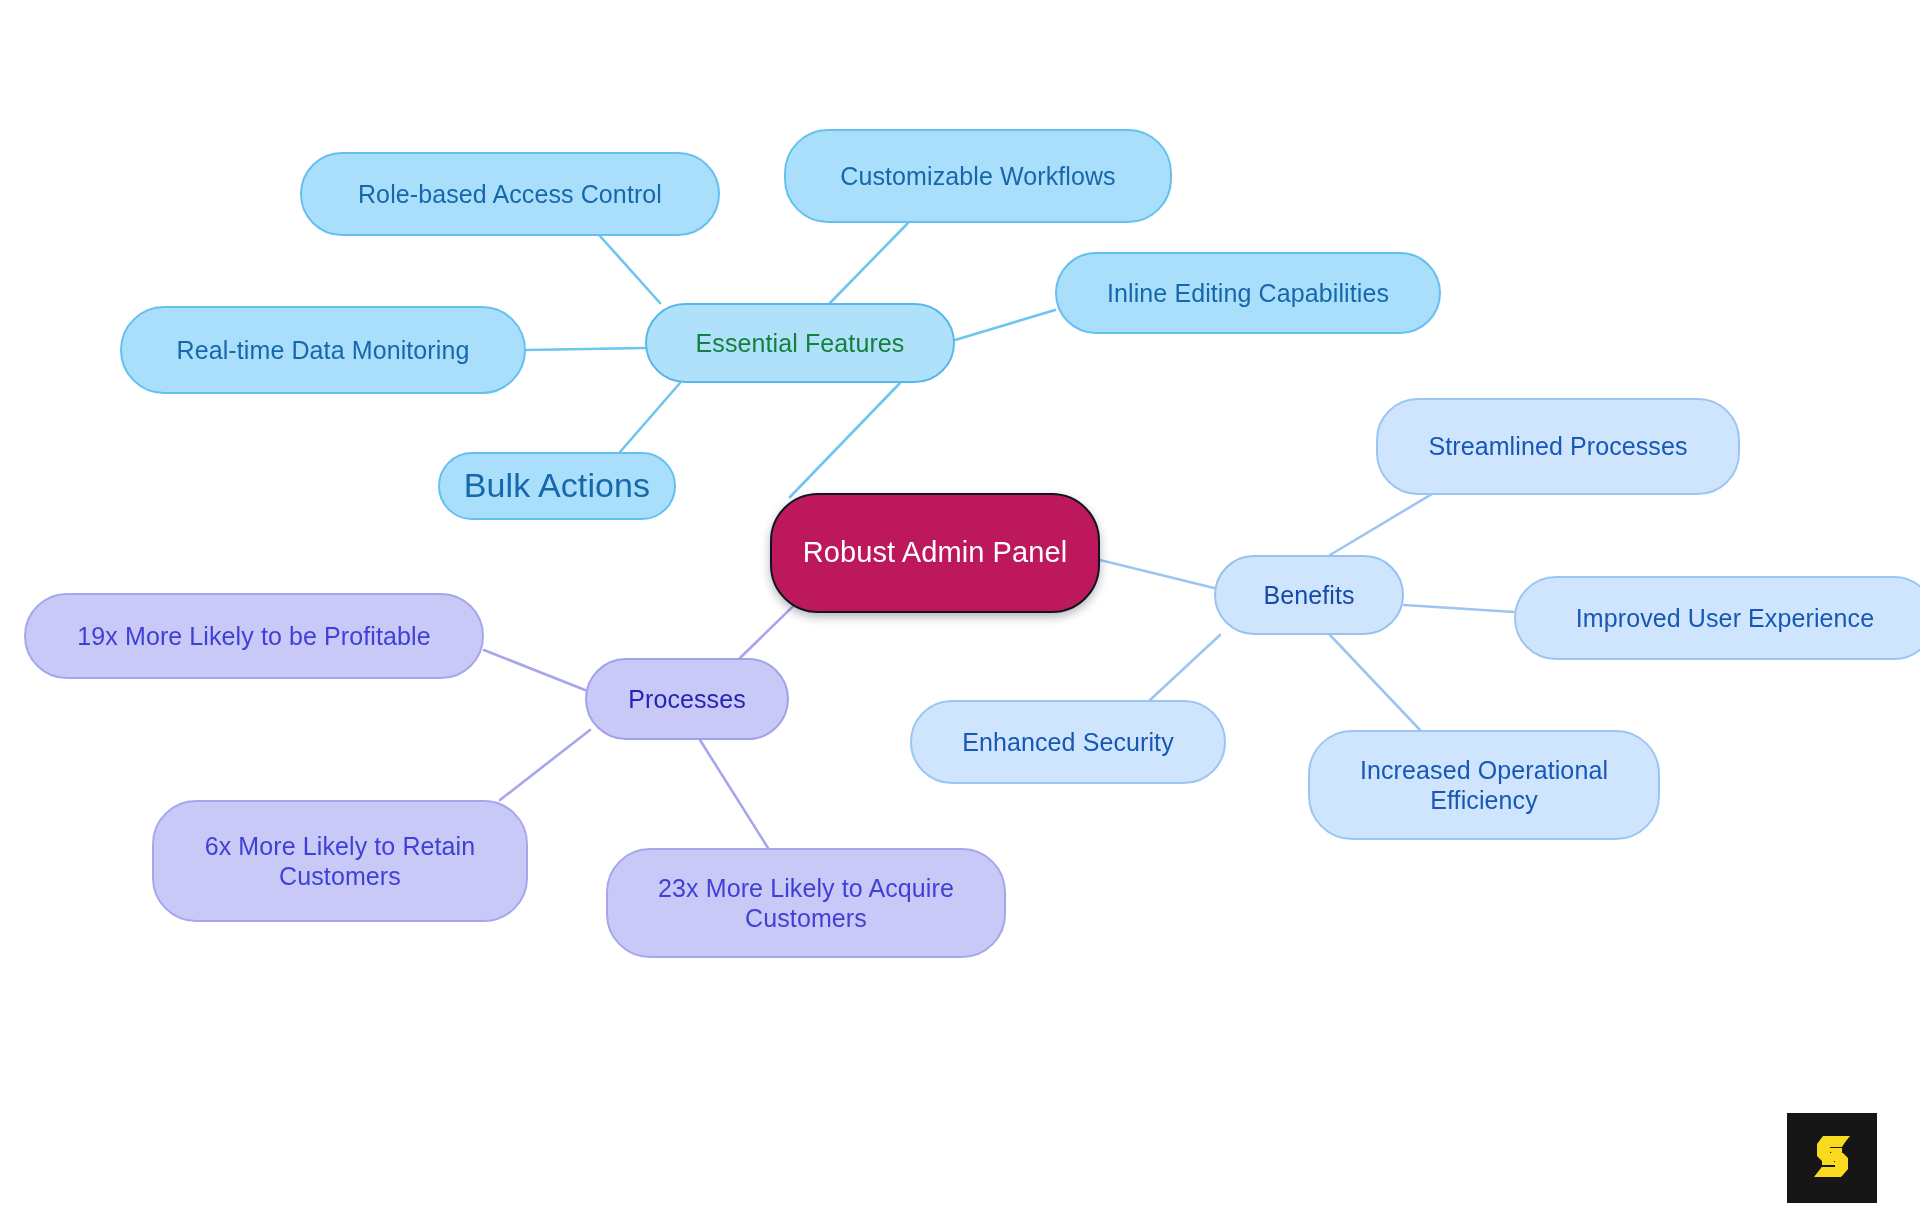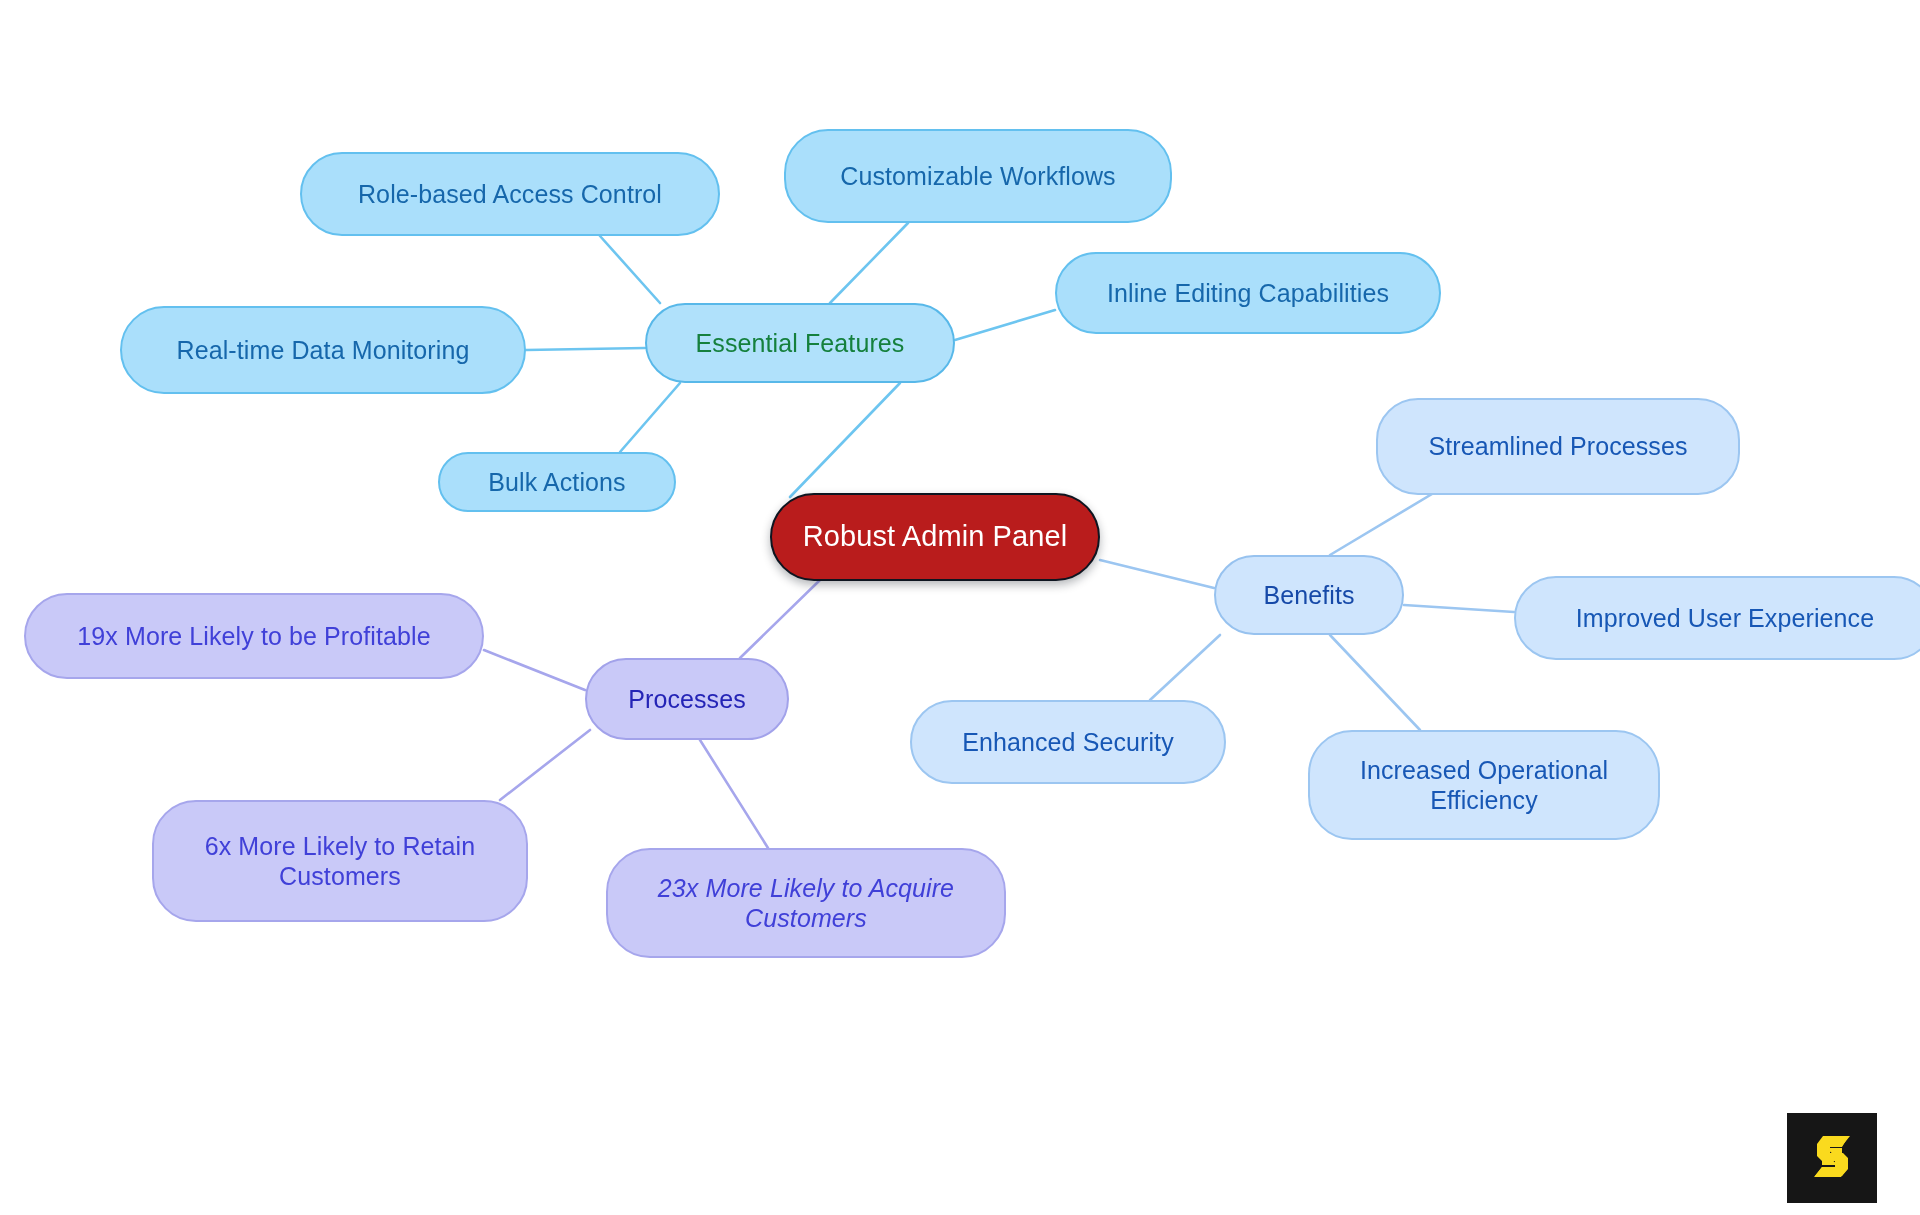--- a/index.html
+++ b/index.html
@@ -98,38 +98,38 @@
       <line x1="1330" y1="555" x2="1452" y2="482" stroke="#9cc6f1" stroke-width="2.6" stroke-linecap="round"></line>
       <line x1="1404" y1="605" x2="1514" y2="612" stroke="#9cc6f1" stroke-width="2.6" stroke-linecap="round"></line>
       <line x1="1220" y1="635" x2="1150" y2="700" stroke="#9cc6f1" stroke-width="2.6" stroke-linecap="round"></line>
       <line x1="1330" y1="635" x2="1420" y2="730" stroke="#9cc6f1" stroke-width="2.6" stroke-linecap="round"></line>
       <line x1="585" y1="690" x2="484" y2="650" stroke="#a6a6ec" stroke-width="2.6" stroke-linecap="round"></line>
       <line x1="590" y1="730" x2="500" y2="800" stroke="#a6a6ec" stroke-width="2.6" stroke-linecap="round"></line>
       <line x1="700" y1="740" x2="768" y2="848" stroke="#a6a6ec" stroke-width="2.6" stroke-linecap="round"></line>
     </svg>
 
   <div id="nodes">
-      <div class="node root" style="left: 770px; top: 493px; width: 330px; height: 88px; font-size: 29px; border-radius: 48px; background: #b91c1c; color: rgb(255, 255, 255);">Robust Admin Panel</div>
+      <div class="node root" style="left: 770px; top: 493px; width: 330px; height: 120px; font-size: 29px; border-radius: 48px; background: #be185d; color: rgb(255, 255, 255);">Robust Admin Panel</div>
       <div class="node feat-hub" style="left: 645px; top: 303px; width: 310px; height: 80px; font-size: 25px; border-radius: 40px; background: rgb(176, 225, 251); border-color: rgb(88, 184, 233); color: #15803d;">Essential Features</div>
       <div class="node feat" style="left: 300px; top: 152px; width: 420px; height: 84px; font-size: 25px; border-radius: 42px;">Role-based Access Control</div>
       <div class="node feat" style="left: 784px; top: 129px; width: 388px; height: 94px; font-size: 25px; border-radius: 44px;">Customizable Workflows</div>
       <div class="node feat" style="left: 1055px; top: 252px; width: 386px; height: 82px; font-size: 25px; border-radius: 41px;">Inline Editing Capabilities</div>
       <div class="node feat" style="left: 120px; top: 306px; width: 406px; height: 88px; font-size: 25px; border-radius: 44px;">Real-time Data Monitoring</div>
-      <div class="node feat" style="left: 438px; top: 452px; width: 238px; height: 60px; font-size: 25px; border-radius: 42px;">Bulk Actions</div>
+      <div class="node feat" style="left: 438px; top: 452px; width: 238px; height: 68px; font-size: 34px; border-radius: 42px;">Bulk Actions</div>
       <div class="node ben-hub" style="left: 1214px; top: 555px; width: 190px; height: 80px; font-size: 25px; border-radius: 40px; background: rgb(207, 229, 253); border-color: rgb(151, 194, 239); color: rgb(22, 73, 168);">Benefits</div>
       <div class="node ben" style="left: 1376px; top: 398px; width: 364px; height: 97px; font-size: 25px; border-radius: 42px;">Streamlined Processes</div>
       <div class="node ben" style="left: 1514px; top: 576px; width: 422px; height: 84px; font-size: 25px; border-radius: 42px;">Improved User Experience</div>
       <div class="node ben" style="left: 910px; top: 700px; width: 316px; height: 84px; font-size: 25px; border-radius: 42px;">Enhanced Security</div>
       <div class="node ben" style="left: 1308px; top: 730px; width: 352px; height: 110px; font-size: 25px; border-radius: 44px;">Increased Operational
 Efficiency</div>
       <div class="node stat-hub" style="left: 585px; top: 658px; width: 204px; height: 82px; font-size: 25px; border-radius: 41px; background: rgb(201, 201, 248); border-color: rgb(162, 162, 234); color: rgb(36, 36, 182);">Processes</div>
       <div class="node stat" style="left: 24px; top: 593px; width: 460px; height: 86px; font-size: 25px; border-radius: 43px;">19x More Likely to be Profitable</div>
       <div class="node stat" style="left: 152px; top: 800px; width: 376px; height: 122px; font-size: 25px; border-radius: 44px;">6x More Likely to Retain
 Customers</div>
-      <div class="node stat" style="left: 606px; top: 848px; width: 400px; height: 110px; font-size: 25px; border-radius: 44px; font-style: italic;">23x More Likely to Acquire
+      <div class="node stat" style="left: 606px; top: 848px; width: 400px; height: 110px; font-size: 25px; border-radius: 44px;">23x More Likely to Acquire
 Customers</div>
     </div>
 
   <div class="logo" style="left: 1787px; top: 1113px; width: 90px; height: 90px; background: rgb(22, 22, 22);">
     <svg width="62" height="62" viewBox="0 0 62 62">
       <path d="M49 9 L41 19 L22 19 L18 23 L18 28 L22 32 L33 32 L33 28 L25 21 L41 21 L41 26 L46 31 L46 42 L40 50 L13 50 L21 40 L40 40 L44 36 L44 31 L40 27 L29 27 L29 31 L37 38 L21 38 L21 33 L16 28 L16 17 L22 9 Z" fill="#fada1e"></path>
       <path d="M47 10 L40 18 L21 18 L16 23 L16 29 L21 34 L34 34 L34 40 L21 40 L14 49 L41 49 L47 42 L47 31 L42 26 L29 26 L29 20 L41 20 Z" fill="#fada1e"></path>
     </svg>
   </div>
 

